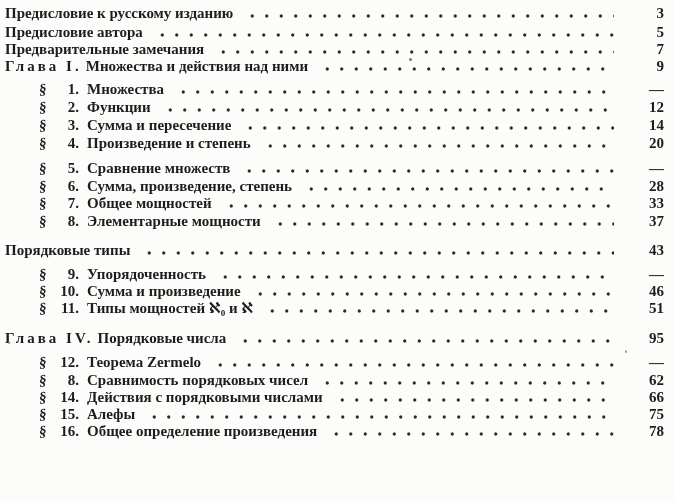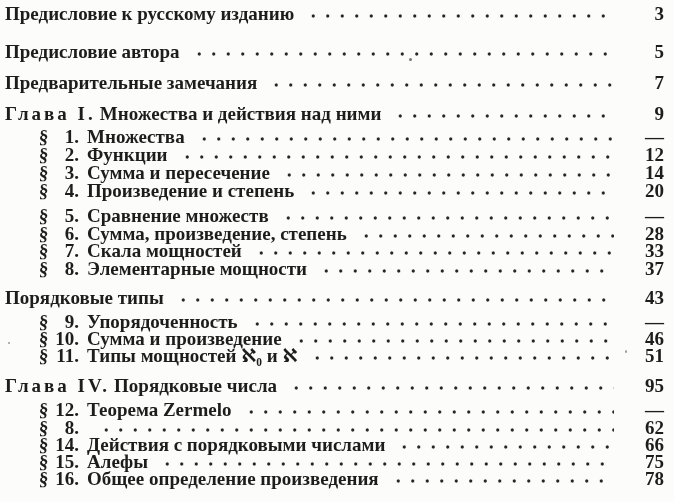--- a/index.html
+++ b/index.html
@@ -9,41 +9,41 @@
   }
   .page {
     position: relative;
     width: 674px;
     height: 502px;
     margin: 0 auto;
     background: #fcfcfa;
     color: #1d1d1d;
     font-family: "Liberation Serif", "DejaVu Serif", "DejaVu Sans", serif;
     font-weight: 700;
-    font-size: 19px;
+    font-size: 15px;
     overflow: hidden;
     box-sizing: border-box;
     padding: 5px 10px 4px 5px;
   }
   .row {
     display: flex;
     align-items: baseline;
     line-height: 17px;
     white-space: nowrap;
   }
   
   .m0  { margin-top: 0; }
   .m1  { margin-top: 1px; }
   .m6  { margin-top: 6px; }
   .m7  { margin-top: 7px; }
   .m8  { margin-top: 8px; }
-  .m9  { margin-top: 21px; }
+  .m9  { margin-top: 2px; }
   .m12 { margin-top: 12px; }
   .m13 { margin-top: 13px; }
-  .m14 { margin-top: 14px; }
+  .m14 { }
 
   .chapter .prefix {
     letter-spacing: 3px;
     margin-right: 4px;
   }
   .section {
     padding-left: 34px;
   }
   .marker {
     display: inline-block;
@@ -154,21 +154,21 @@
     <span class="marker">§</span>
     <span class="num">6.</span>
     <span class="title">Сумма, произведение, степень</span>
     <span class="leader"></span>
     <span class="pagenum">28</span>
   </div>
 
   <div class="row section m0">
     <span class="marker">§</span>
     <span class="num">7.</span>
-    <span class="title">Скала мощностей</span>
+    <span class="title">Общее мощностей</span>
     <span class="leader"></span>
     <span class="pagenum">33</span>
   </div>
 
   <div class="row section m1">
     <span class="marker">§</span>
     <span class="num">8.</span>
     <span class="title">Элементарные мощности</span>
     <span class="leader"></span>
     <span class="pagenum">37</span>
@@ -215,20 +215,21 @@
     <span class="marker">§</span>
     <span class="num">12.</span>
     <span class="title">Теорема Zermelo</span>
     <span class="leader"></span>
     <span class="pagenum">—</span>
   </div>
 
   <div class="row section m1">
     <span class="marker">§</span>
     <span class="num">8.</span>
+    <span class="title">Сравнимость порядковых чисел</span>
     <span class="leader"></span>
     <span class="pagenum">62</span>
   </div>
 
   <div class="row section m0">
     <span class="marker">§</span>
     <span class="num">14.</span>
     <span class="title">Действия с порядковыми числами</span>
     <span class="leader"></span>
     <span class="pagenum">66</span>

